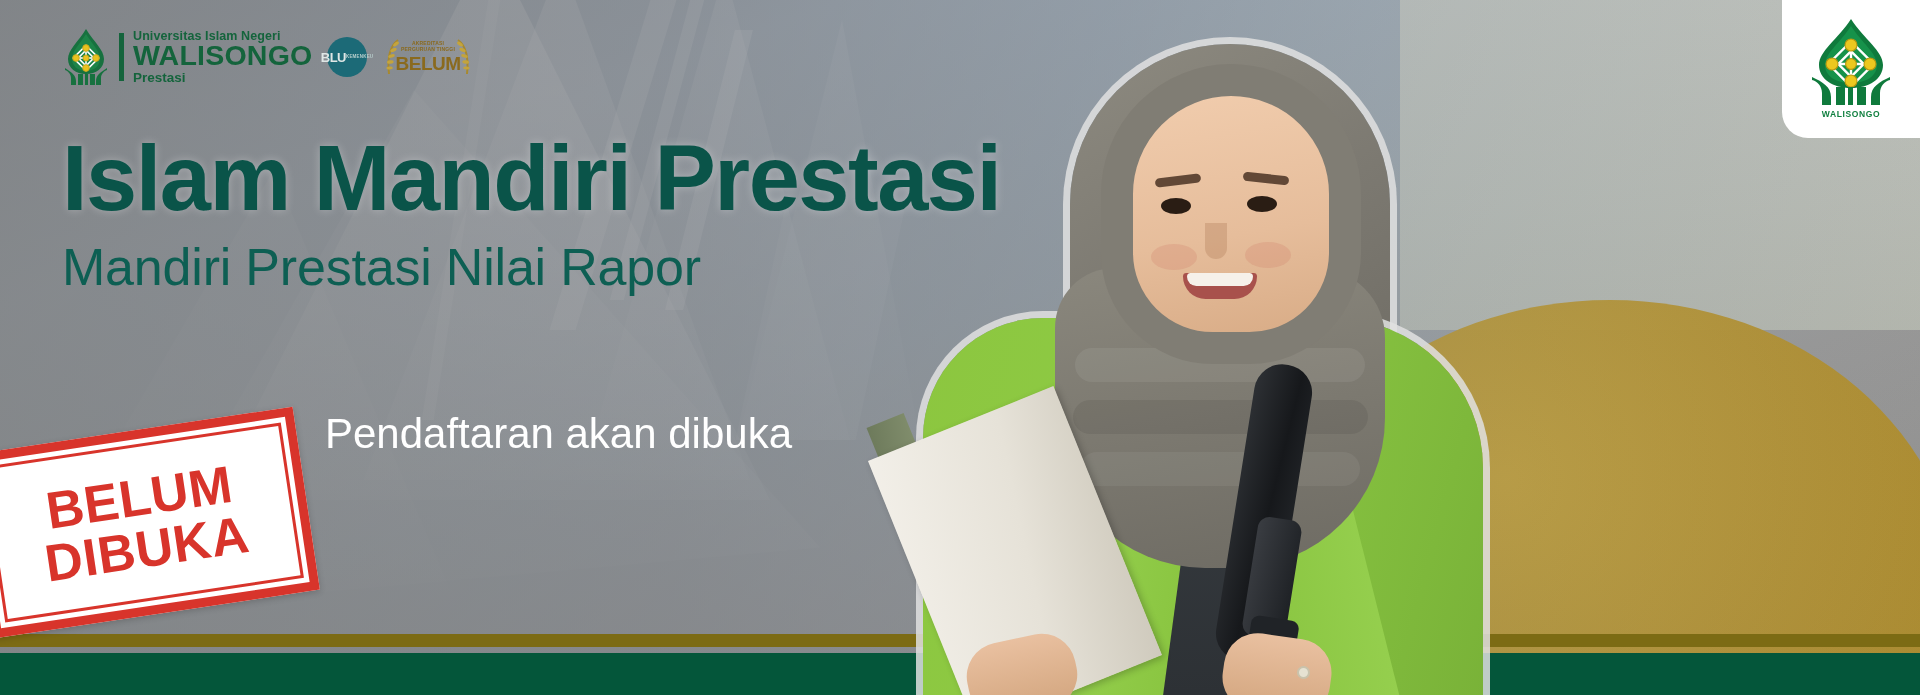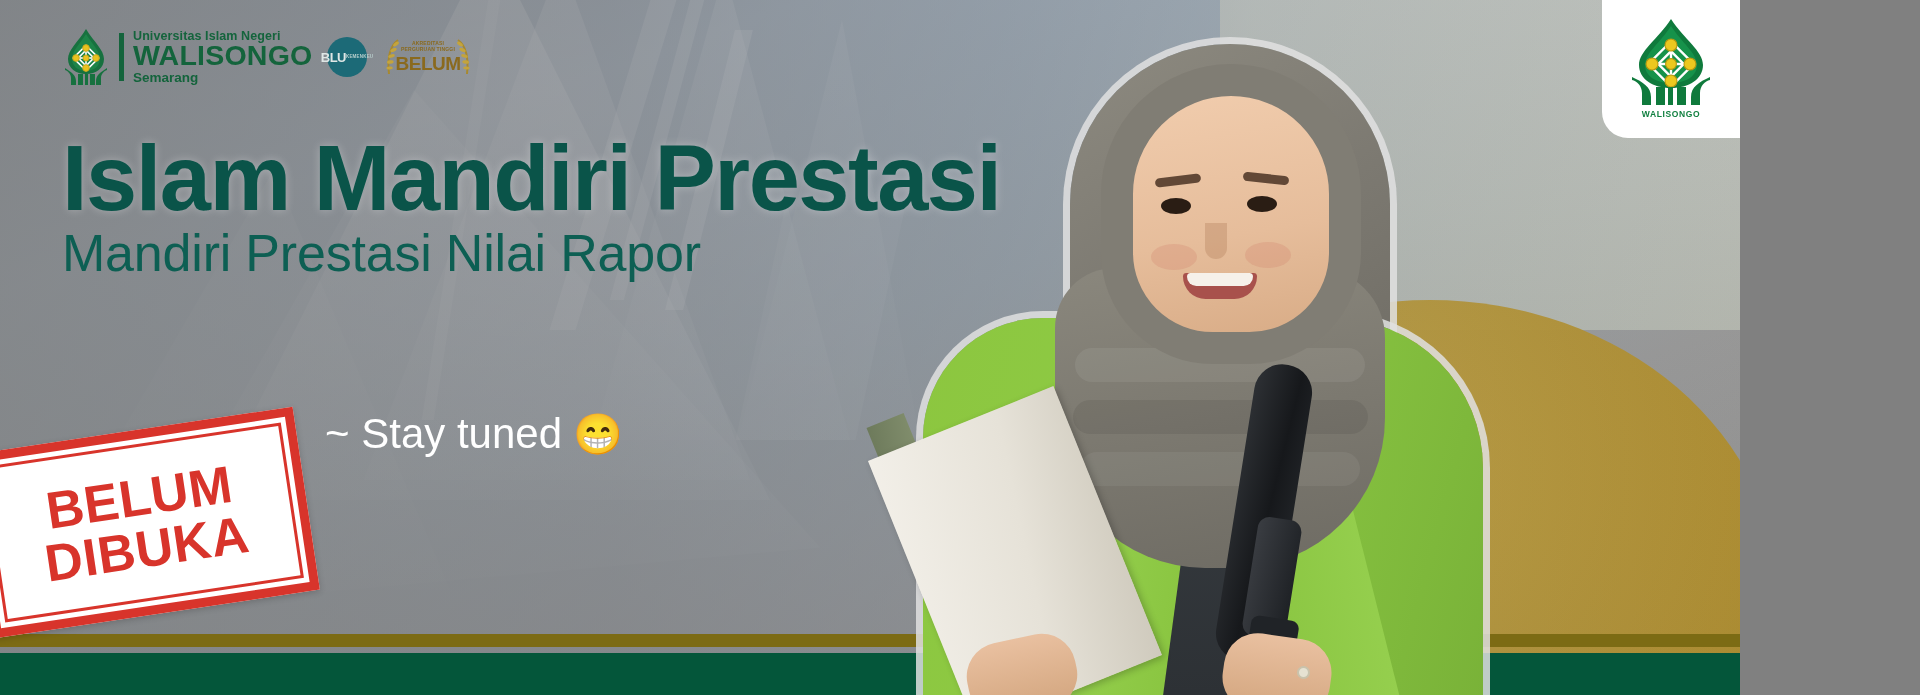--- a/index.html
+++ b/index.html
@@ -1,21 +1,21 @@
 <!DOCTYPE html>
 <html><head>
 <meta charset="utf-8">
 <style>
   * { margin:0; padding:0; box-sizing:border-box; }
   html,body { width:1920px; height:695px; overflow:hidden; background:#808080; }
   body { font-family:"Liberation Sans", sans-serif; }
 
   #banner {
     position:relative;
-    width:1740px; height:695px;
+    width:1920px; height:695px;
     overflow:hidden;
     background:#8a8a8a;
   }
 
   
   .bg-sky {
     position:absolute; inset:0;
     background:
       linear-gradient(160deg,#9aa6b2 0%, #a7b4c0 22%, #9fa9b0 48%, #9a9a9a 72%, #8e8e8e 100%);
   }
@@ -103,20 +103,21 @@
   .headline {
     position:absolute; left:62px; top:132px; z-index:5;
   }
   .h-title {
     font-size:92px; font-weight:800; color:#0a5449;
     letter-spacing:-1.5px; line-height:1.02;
     text-shadow:0 0 10px rgba(255,255,255,.30);
     white-space:nowrap;
   }
   .h-sub {
+    margin-top:14px;
     font-size:52px; font-weight:400; color:#0d5f53;
     letter-spacing:-.2px; line-height:1.05;
     white-space:nowrap;
   }
 
   
   .body-copy {
     position:absolute; left:325px; top:408px; z-index:5;
     font-size:42px; font-weight:400; color:#ffffff; line-height:1.22;
     white-space:nowrap;
@@ -361,21 +362,21 @@
           <path d="M45 40 C39 44 34 47 34 53 L34 57 L39 57 L39 50 C39 46 42 43 45 42 Z" fill="#17713f"></path>
           <rect x="16" y="46" width="5" height="11" fill="#17713f"></rect>
           <rect x="23" y="46" width="3" height="11" fill="#17713f"></rect>
           <path d="M28 46 h5 v11 h-5 z" fill="#17713f"></path>
         </svg>
       </div>
       <div class="uin-divider"></div>
       <div class="uin-words">
         <div class="l1">Universitas Islam Negeri</div>
         <div class="l2">WALISONGO</div>
-        <div class="l3">Semarang</div>
+        <div class="l3">Prestasi</div>
       </div>
     </div>
 
     <div class="blu-badge">
       <div class="bt">BLU</div>
       <div class="bs">KEMENKEU</div>
     </div>
 
     <div class="unggul-badge">
       <svg class="wreath lft" viewBox="0 0 16 38">
@@ -403,24 +404,21 @@
       <div class="ub">BELUM</div>
     </div>
   </div>
 
   <div class="headline">
     <div class="h-title">Islam Mandiri Prestasi</div>
     <div class="h-sub">Mandiri Prestasi Nilai Rapor</div>
   </div>
 
   <div class="body-copy">
-    <div>
-      <span>~ Stay tuned</span>
-      <span class="emoji">😁</span>
-    </div>
+    <div>Pendaftaran akan dibuka</div>
   </div>
 
   <div class="stamp">
     <div class="inner-rule"></div>
     <div class="stamp-text">
       <span>BELUM</span>
       <span>DIBUKA</span>
     </div>
   </div>
 

